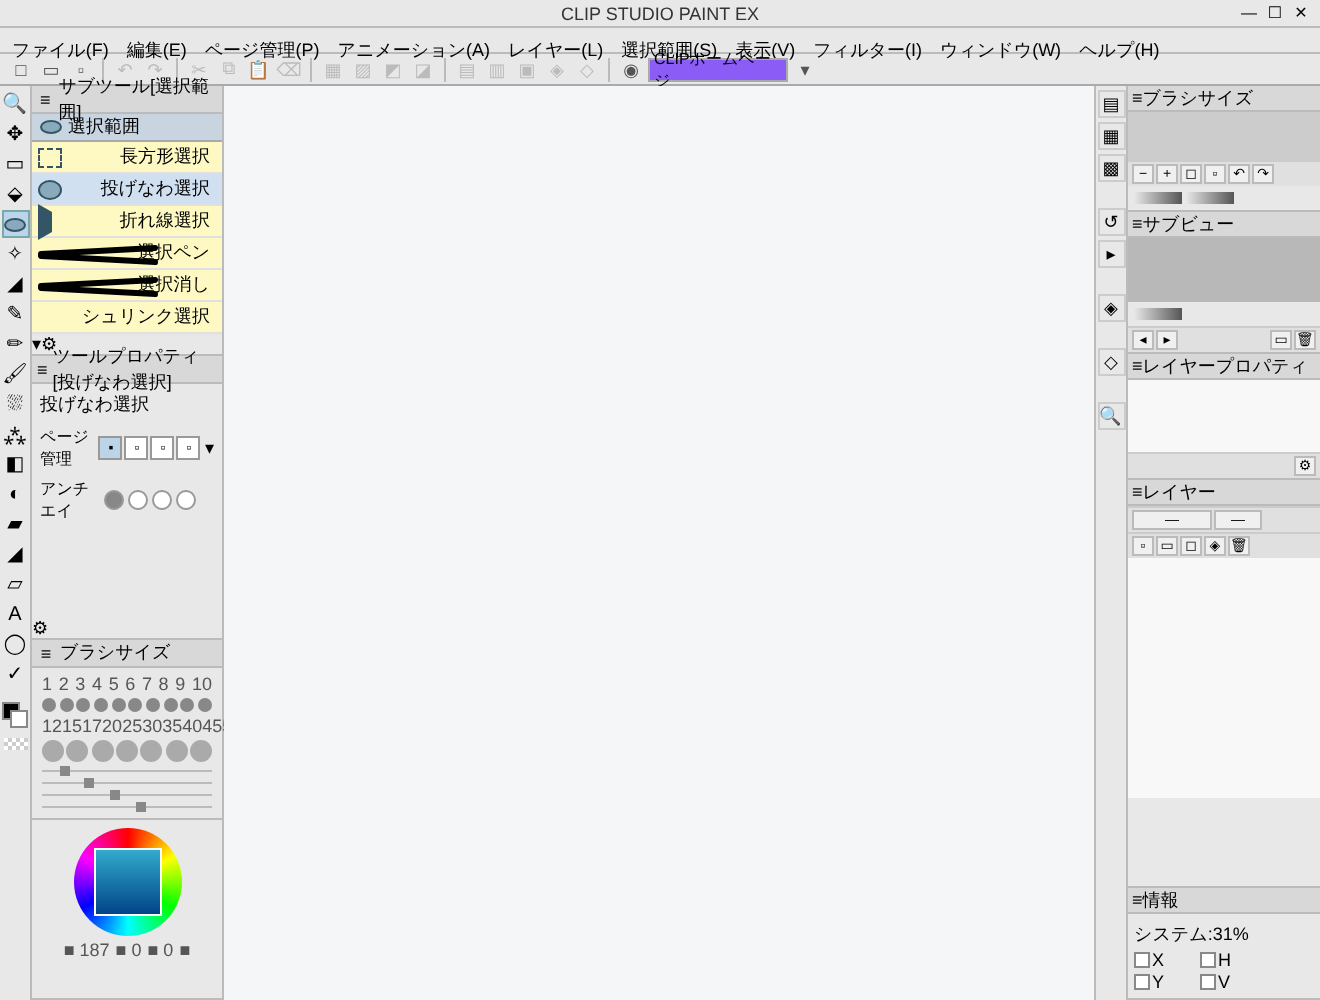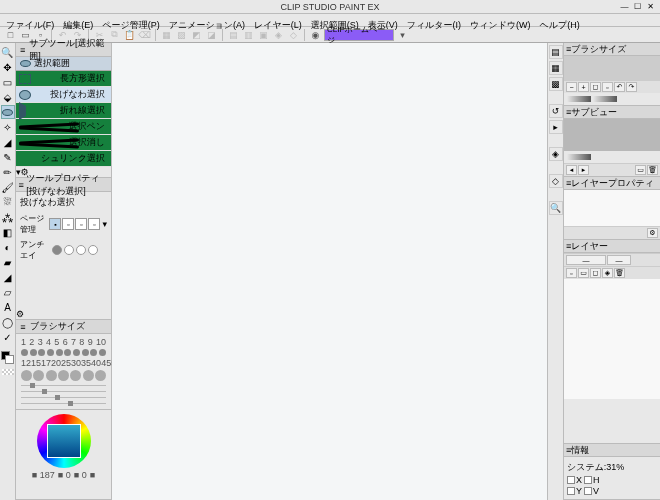--- a/index.html
+++ b/index.html
@@ -21,21 +21,21 @@
 .leftstrip .tool.sel { background: #bcd4e8; border: 1px solid #7aa; }
 .leftstrip .sw { width: 13px; height: 13px; margin-top: 6px; position: relative; }
 .leftstrip .sw .fg { width: 9px; height: 9px; background: #000; border: 1px solid #888; position: absolute; top: 0; left: 0; }
 .leftstrip .sw .bg { width: 9px; height: 9px; background: #fff; border: 1px solid #888; position: absolute; bottom: 0; right: 0; }
 .leftstrip .chk { width: 12px; height: 6px; margin-top: 4px; background: repeating-conic-gradient(#ccc 0 25%, #fff 0 50%) 0 0/4px 4px; }
 .leftcol { width: 96px; background: #e8e8e8; display: flex; flex-direction: column; border-right: 1px solid #bbb; }
 .panel { border-bottom: 1px solid #bbb; }
 .phead { height: 14px; background: #d8d8d8; display: flex; align-items: center; padding: 0 2px; font-size: 8px; border-bottom: 1px solid #bbb; gap: 2px; }
 .phead .pico { width: 10px; height: 10px; display: flex; align-items: center; justify-content: center; }
 .subtool-tab { height: 14px; background: #c8d4e0; display: flex; align-items: center; padding: 0 4px; font-size: 8px; border-bottom: 1px solid #aaa; }
-.subtool-list { background: #15803d; }
+.subtool-list { background: #fef9c3; }
 .st-item { height: 16px; display: flex; align-items: center; justify-content: flex-end; padding: 0 6px; border-bottom: 1px solid #e0e0e0; font-size: 8px; cursor: pointer; position: relative; }
 .st-item.sel { background: #d0e0f0; }
 .st-item .sico { position: absolute; left: 3px; width: 12px; height: 10px; }
 .st-item .wavy { position: absolute; left: 3px; width: 60px; height: 10px; }
 .st-item .wavy::before { content: ""; position: absolute; top: 2px; left: 0; width: 100%; height: 3px; background: #000; border-radius: 2px; transform: skewY(-3deg); }
 .st-item .wavy::after { content: ""; position: absolute; bottom: 1px; left: 0; width: 100%; height: 3px; background: #000; border-radius: 2px; transform: skewY(3deg); }
 .tp-body { padding: 4px; font-size: 8px; }
 .tp-row { display: flex; align-items: center; gap: 2px; margin-bottom: 4px; }
 .tp-row .lbl { width: 30px; font-size: 8px; }
 .selmode { display: flex; gap: 1px; }
@@ -64,21 +64,21 @@
 .rightcol { width: 96px; background: #e8e8e8; display: flex; flex-direction: column; }
 .rpanel { border-bottom: 1px solid #bbb; }
 .rpanel .rhead { height: 13px; background: #d8d8d8; display: flex; align-items: center; padding: 0 2px; font-size: 8px; border-bottom: 1px solid #bbb; }
 .rpanel .rbody { background: #ccc; min-height: 20px; }
 .rpanel .rbody.dark { background: #b8b8b8; }
 .rpanel .ricons { height: 13px; display: flex; align-items: center; gap: 1px; padding: 0 2px; background: #e0e0e0; border-top: 1px solid #ccc; }
 .rpanel .ric { width: 11px; height: 10px; border: 1px solid #bbb; background: #f0f0f0; font-size: 7px; display: flex; align-items: center; justify-content: center; }
 .qaccess { display: flex; gap: 2px; padding: 3px; flex-wrap: wrap; }
 .qaccess .qa { width: 24px; height: 6px; background: linear-gradient(to right, transparent, #555); }
 .info { padding: 3px; font-size: 8px; }
-.info .irow { display: flex; gap: 2px; margin-top: 1px; }
+.info .irow { display: flex; gap: 18px; margin-top: 1px; }
 .info .irow .ck { display: flex; align-items: center; gap: 1px; }
 .info .irow .ckb { width: 8px; height: 8px; border: 1px solid #888; background: #fff; }
 .ellipse-ico { width: 11px; height: 7px; border: 1px solid #356; border-radius: 50%; }
 .ellipse-ico.f { background: #8ab; }
 .rect-ico { width: 10px; height: 7px; border: 1px dashed #356; }
 .play-ico { width: 0; height: 0; border-left: 7px solid #356; border-top: 4px solid transparent; border-bottom: 4px solid transparent; }
 </style>
 </head>
 <body>
 

